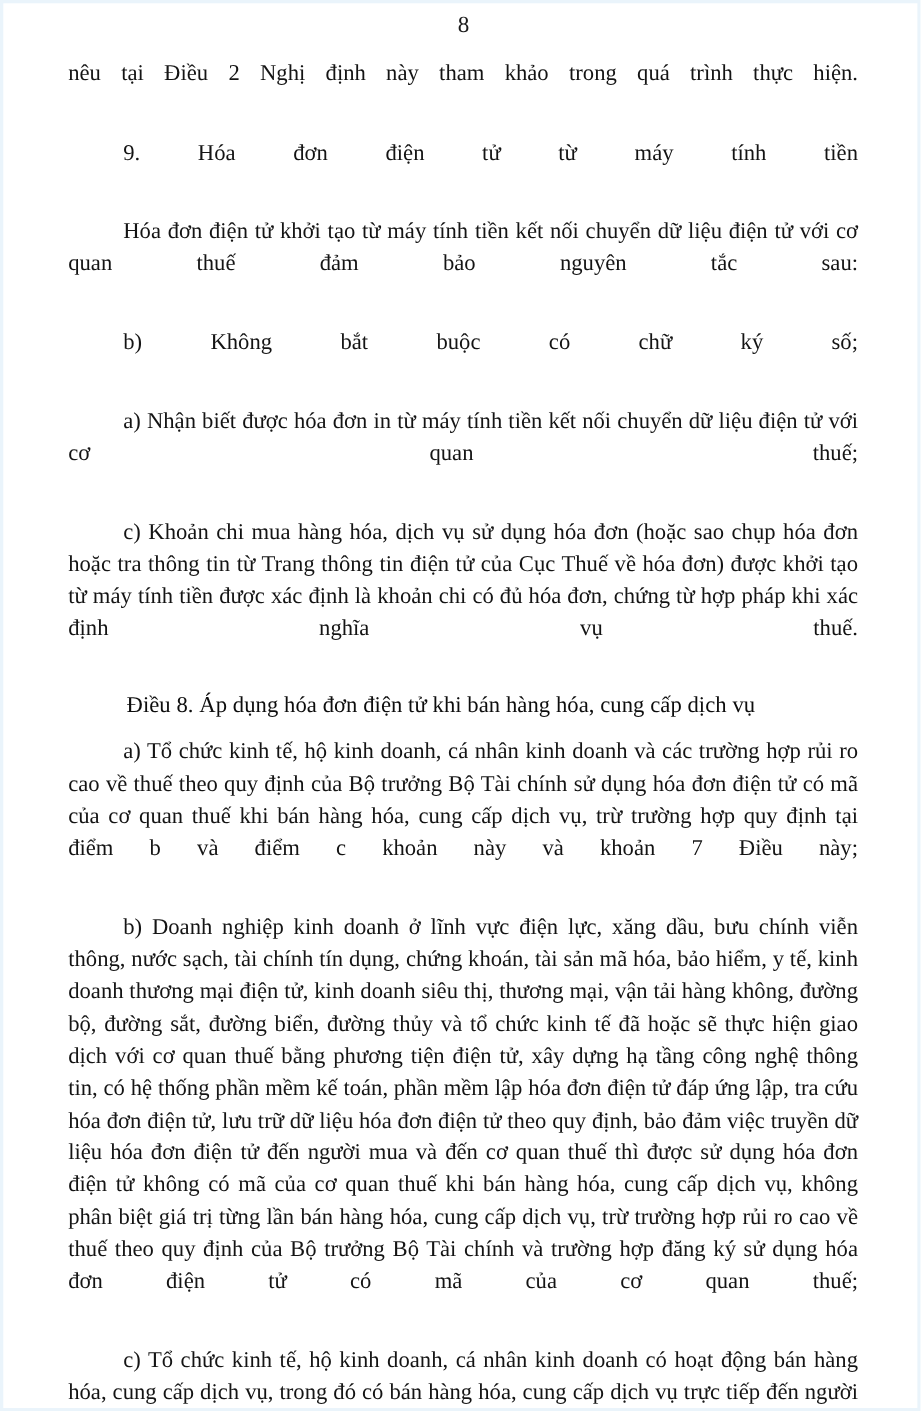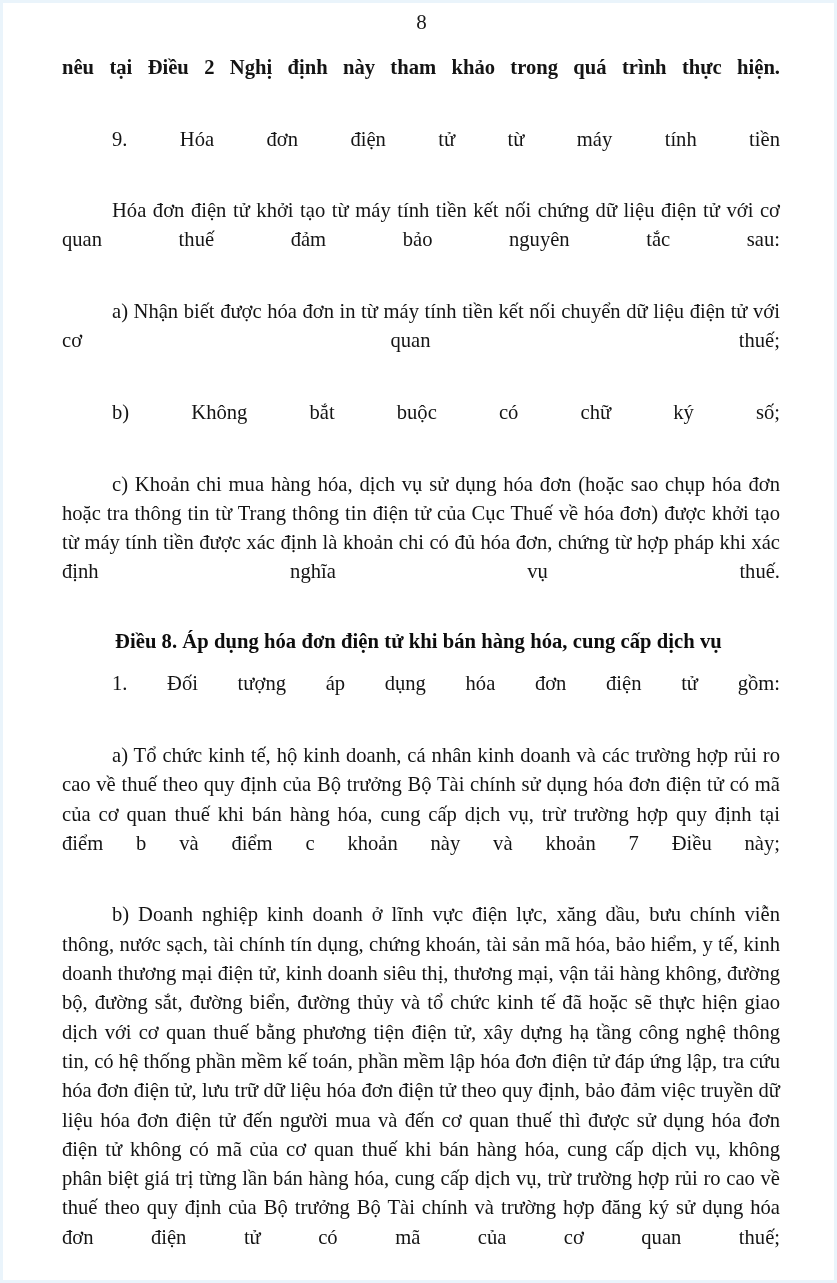--- a/index.html
+++ b/index.html
@@ -50,30 +50,29 @@
     color: #141414;
     text-indent: 50px;
     word-spacing: 0.1px;
     -webkit-font-smoothing: antialiased;
   }
   p.para.spaced {
     margin-top: 13px;
   }
   p.para.noindent {
     text-indent: 0;
-    font-weight: bold;
   }
   p.heading {
     margin: 11px 0 0 0;
     padding: 0;
     text-align: left;
     text-indent: 53px;
     font-size: 20.6px;
     line-height: 29.3px;
-    font-weight: bold;
+    font-weight: normal;
     color: #0d0d0d;
     letter-spacing: 0.05px;
   }
   
   p.para::after {
     content: "";
     display: inline-block;
     width: 100%;
   }
 </style>
@@ -83,31 +82,30 @@
 <div class="page">
 
   <div class="page-number">8</div>
 
   <div class="body-text">
 
     <p class="para noindent">nêu tại Điều 2 Nghị định này tham khảo trong quá trình thực hiện.</p>
 
     <p class="para spaced">9. Hóa đơn điện tử từ máy tính tiền</p>
 
-    <p class="para spaced">Hóa đơn điện tử khởi tạo từ máy tính tiền kết nối chứng dữ liệu điện tử với cơ quan thuế đảm bảo nguyên tắc sau:</p>
+    <p class="para spaced">Hóa đơn điện tử khởi tạo từ máy tính tiền kết nối chuyển dữ liệu điện tử với cơ quan thuế đảm bảo nguyên tắc sau:</p>
+
+    <p class="para spaced">b) Không bắt buộc có chữ ký số;</p>
 
     <p class="para spaced">a) Nhận biết được hóa đơn in từ máy tính tiền kết nối chuyển dữ liệu điện tử với cơ quan thuế;</p>
-
-    <p class="para spaced">b) Không bắt buộc có chữ ký số;</p>
 
     <p class="para spaced">c) Khoản chi mua hàng hóa, dịch vụ sử dụng hóa đơn (hoặc sao chụp hóa đơn hoặc tra thông tin từ Trang thông tin điện tử của Cục Thuế về hóa đơn) được khởi tạo từ máy tính tiền được xác định là khoản chi có đủ hóa đơn, chứng từ hợp pháp khi xác định nghĩa vụ thuế.</p>
 
     <p class="heading">Điều 8. Áp dụng hóa đơn điện tử khi bán hàng hóa, cung cấp dịch vụ</p>
 
-    <p class="para spaced">1. Đối tượng áp dụng hóa đơn điện tử gồm:</p>
 
     <p class="para spaced">a) Tổ chức kinh tế, hộ kinh doanh, cá nhân kinh doanh và các trường hợp rủi ro cao về thuế theo quy định của Bộ trưởng Bộ Tài chính sử dụng hóa đơn điện tử có mã của cơ quan thuế khi bán hàng hóa, cung cấp dịch vụ, trừ trường hợp quy định tại điểm b và điểm c khoản này và khoản 7 Điều này;</p>
 
     <p class="para spaced">b) Doanh nghiệp kinh doanh ở lĩnh vực điện lực, xăng dầu, bưu chính viễn thông, nước sạch, tài chính tín dụng, chứng khoán, tài sản mã hóa, bảo hiểm, y tế, kinh doanh thương mại điện tử, kinh doanh siêu thị, thương mại, vận tải hàng không, đường bộ, đường sắt, đường biển, đường thủy và tổ chức kinh tế đã hoặc sẽ thực hiện giao dịch với cơ quan thuế bằng phương tiện điện tử, xây dựng hạ tầng công nghệ thông tin, có hệ thống phần mềm kế toán, phần mềm lập hóa đơn điện tử đáp ứng lập, tra cứu hóa đơn điện tử, lưu trữ dữ liệu hóa đơn điện tử theo quy định, bảo đảm việc truyền dữ liệu hóa đơn điện tử đến người mua và đến cơ quan thuế thì được sử dụng hóa đơn điện tử không có mã của cơ quan thuế khi bán hàng hóa, cung cấp dịch vụ, không phân biệt giá trị từng lần bán hàng hóa, cung cấp dịch vụ, trừ trường hợp rủi ro cao về thuế theo quy định của Bộ trưởng Bộ Tài chính và trường hợp đăng ký sử dụng hóa đơn điện tử có mã của cơ quan thuế;</p>
 
     <p class="para spaced">c) Tổ chức kinh tế, hộ kinh doanh, cá nhân kinh doanh có hoạt động bán hàng hóa, cung cấp dịch vụ, trong đó có bán hàng hóa, cung cấp dịch vụ trực tiếp đến người tiêu dùng (trung tâm thương mại; siêu thị; bán lẻ (trừ ô tô, mô tô, xe máy và xe có động cơ khác); ăn uống; nhà hàng; khách sạn; dịch vụ vận tải hành khách, dịch vụ hỗ trợ trực tiếp cho vận tải đường bộ, dịch vụ nghệ thuật, vui chơi, giải trí, dịch vụ phục vụ cá nhân khác theo quy định về Hệ thống ngành kinh tế Việt Nam) sử dụng hóa đơn điện tử từ máy tính tiền.</p>
 
   </div>
 </div>
 

